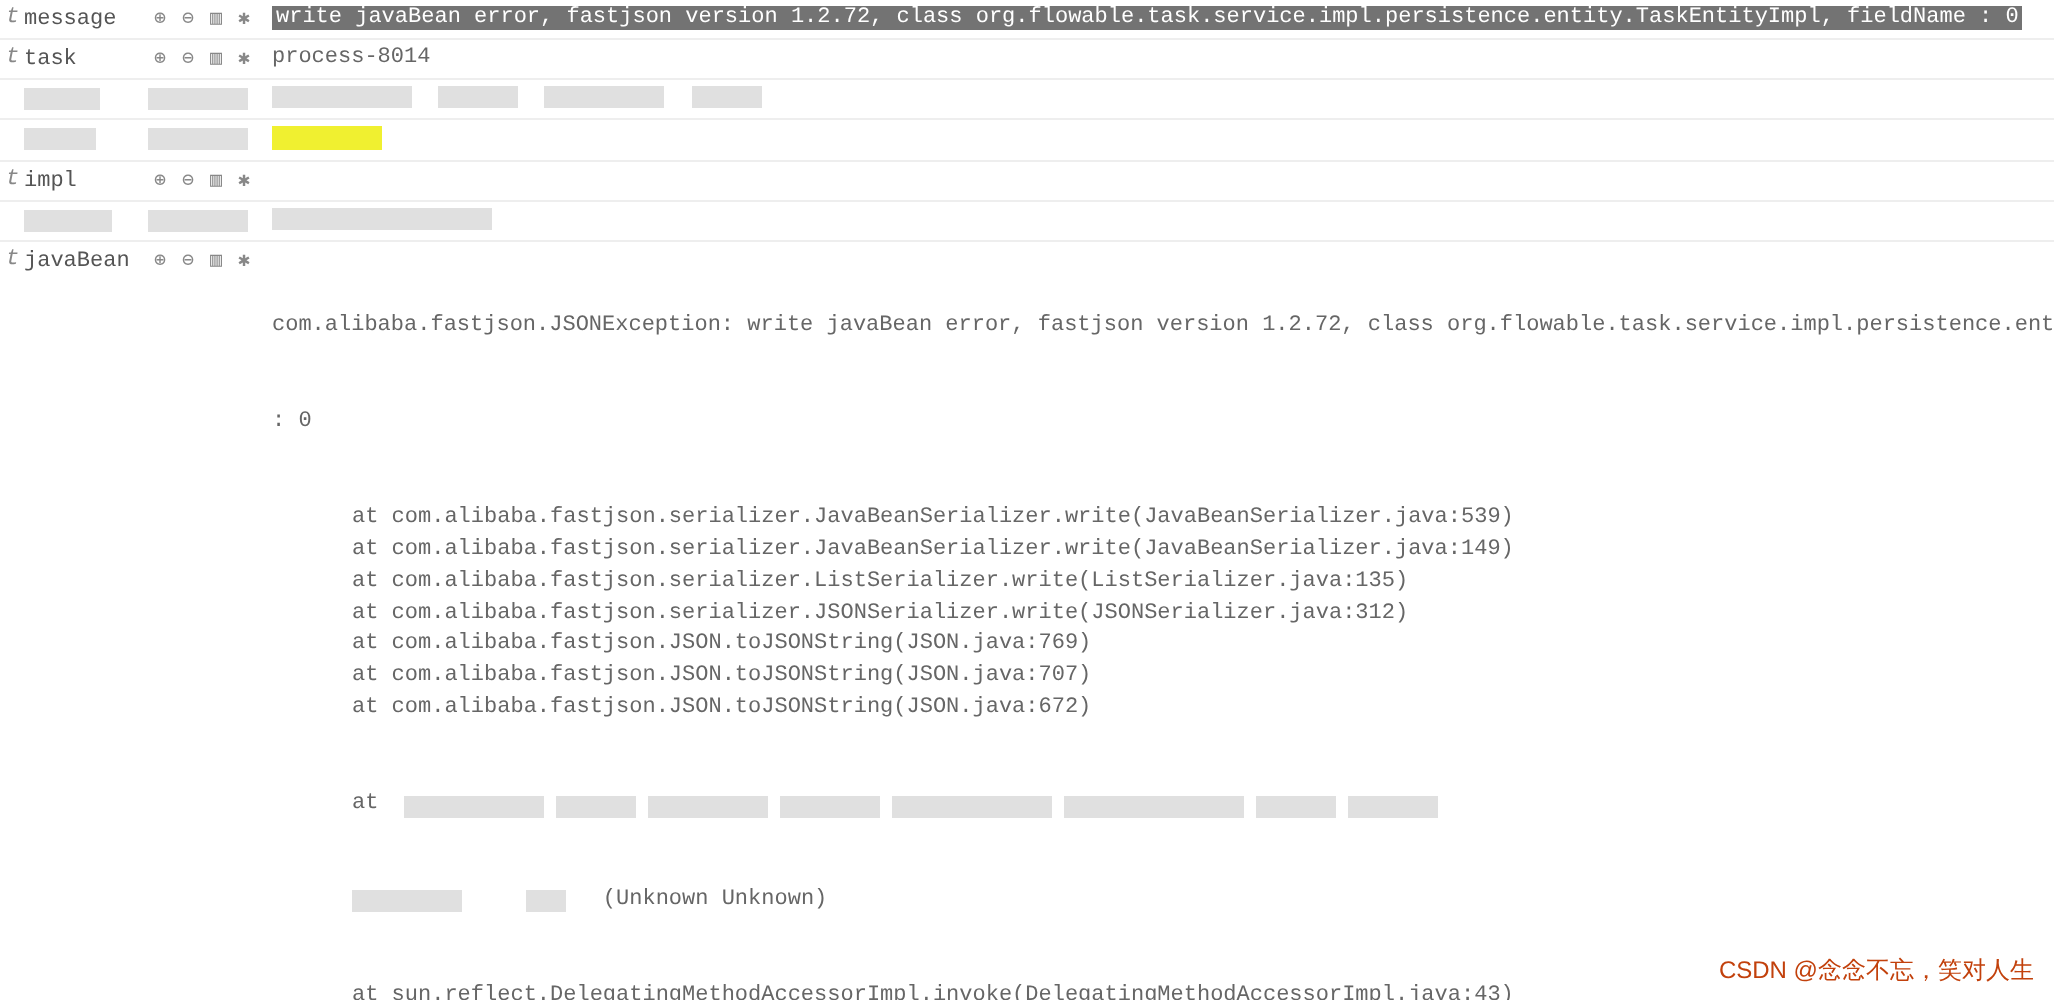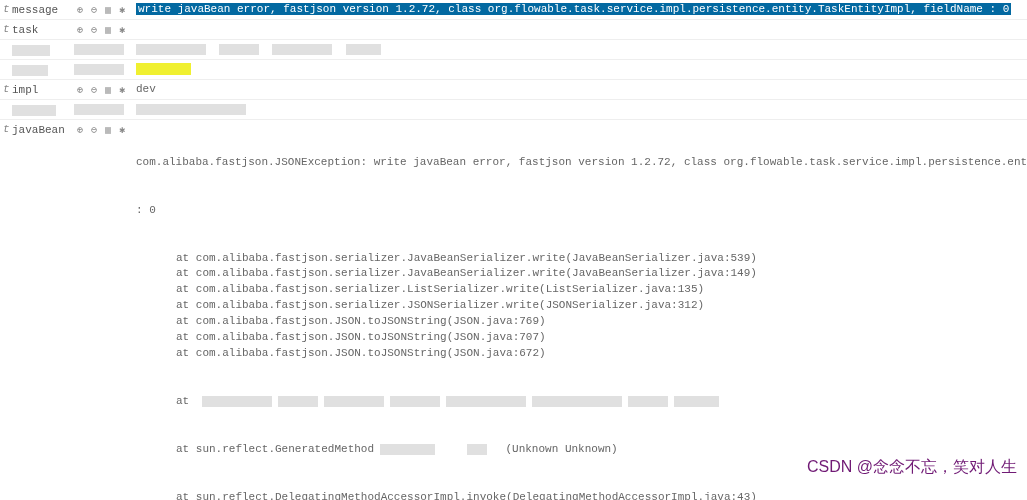--- a/index.html
+++ b/index.html
@@ -48,21 +48,21 @@
       cursor: pointer;
       font-size: 10px;
     }
     .value-col {
       flex: 1;
       color: #666;
       word-break: break-all;
       font-family: Menlo, Consolas, "Courier New", monospace;
     }
     .highlighted {
-      background: #0369a1;
+      background: #737373;
       color: #fff;
       padding: 0 2px;
     }
     .redacted-bar {
       display: inline-block;
       height: 11px;
       background: #e0e0e0;
       vertical-align: middle;
     }
     .yellow-bar {
@@ -78,25 +78,25 @@
     }
     .stacktrace-line { display: block; }
     .stacktrace-indent { padding-left: 40px; }
     .redact-inline-row {
       display: flex;
       align-items: center;
       gap: 6px;
     }
     .watermark {
       position: fixed;
-      bottom: 22px;
+      bottom: 6px;
       right: 10px;
-      color: #701a75;
+      color: #c2410c;
       font-family: sans-serif;
-      font-size: 16px;
+      font-size: 12px;
     }
   </style>
 </head>
 <body>
 
 <div class="row">
   <div class="type-col">t</div>
   <div class="field-col">message</div>
   <div class="icons-col">
     <span class="icon-btn">⊕</span>
@@ -111,20 +111,21 @@
 
 <div class="row">
   <div class="type-col">t</div>
   <div class="field-col">task</div>
   <div class="icons-col">
     <span class="icon-btn">⊕</span>
     <span class="icon-btn">⊖</span>
     <span class="icon-btn">▥</span>
     <span class="icon-btn">✱</span>
   </div>
+  <div class="value-col">process-8014</div>
 </div>
 
 <div class="row">
   <div class="type-col"></div>
   <div class="field-col"><span class="redacted-bar" style="width:38px"></span></div>
   <div class="icons-col">
     <span class="redacted-bar" style="width:50px"></span>
   </div>
   <div class="value-col">
     <span class="redacted-bar" style="width:70px"></span>&nbsp;
@@ -147,21 +148,20 @@
 
 <div class="row">
   <div class="type-col">t</div>
   <div class="field-col">impl</div>
   <div class="icons-col">
     <span class="icon-btn">⊕</span>
     <span class="icon-btn">⊖</span>
     <span class="icon-btn">▥</span>
     <span class="icon-btn">✱</span>
   </div>
-  <div class="value-col">dev</div>
 </div>
 
 <div class="row">
   <div class="type-col"></div>
   <div class="field-col"><span class="redacted-bar" style="width:44px"></span></div>
   <div class="icons-col">
     <span class="redacted-bar" style="width:50px"></span>
   </div>
   <div class="value-col">
     <span class="redacted-bar" style="width:110px"></span>
@@ -186,21 +186,21 @@
       <span class="redacted-bar" style="width:70px"></span>
       <span class="redacted-bar" style="width:40px"></span>
       <span class="redacted-bar" style="width:60px"></span>
       <span class="redacted-bar" style="width:50px"></span>
       <span class="redacted-bar" style="width:80px"></span>
       <span class="redacted-bar" style="width:90px"></span>
       <span class="redacted-bar" style="width:40px"></span>
       <span class="redacted-bar" style="width:45px"></span>
     </span>
     <span class="stacktrace-line stacktrace-indent redact-inline-row">
-      <span>at sun.reflect.GeneratedMethod</span><span class="redacted-bar" style="width:55px"></span>&nbsp;&nbsp;&nbsp;<span class="redacted-bar" style="width:20px"></span>&nbsp;<span>(Unknown Unknown)</span>
+      <span class="redacted-bar" style="width:55px"></span>&nbsp;&nbsp;&nbsp;<span class="redacted-bar" style="width:20px"></span>&nbsp;<span>(Unknown Unknown)</span>
     </span>
     <div id="st2"><span class="stacktrace-line stacktrace-indent">at sun.reflect.DelegatingMethodAccessorImpl.invoke(DelegatingMethodAccessorImpl.java:43)</span></div>
     
     
   </div>
 </div>
 
 <div class="watermark">CSDN @念念不忘，笑对人生</div>
 
 </body></html>

